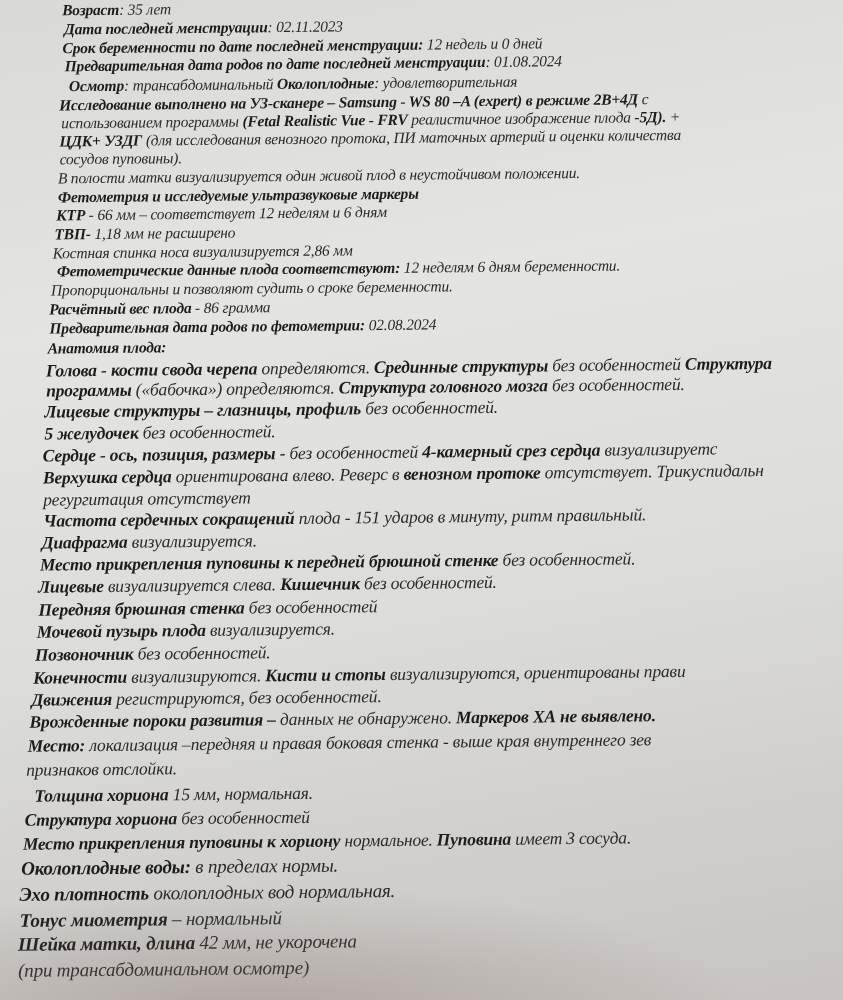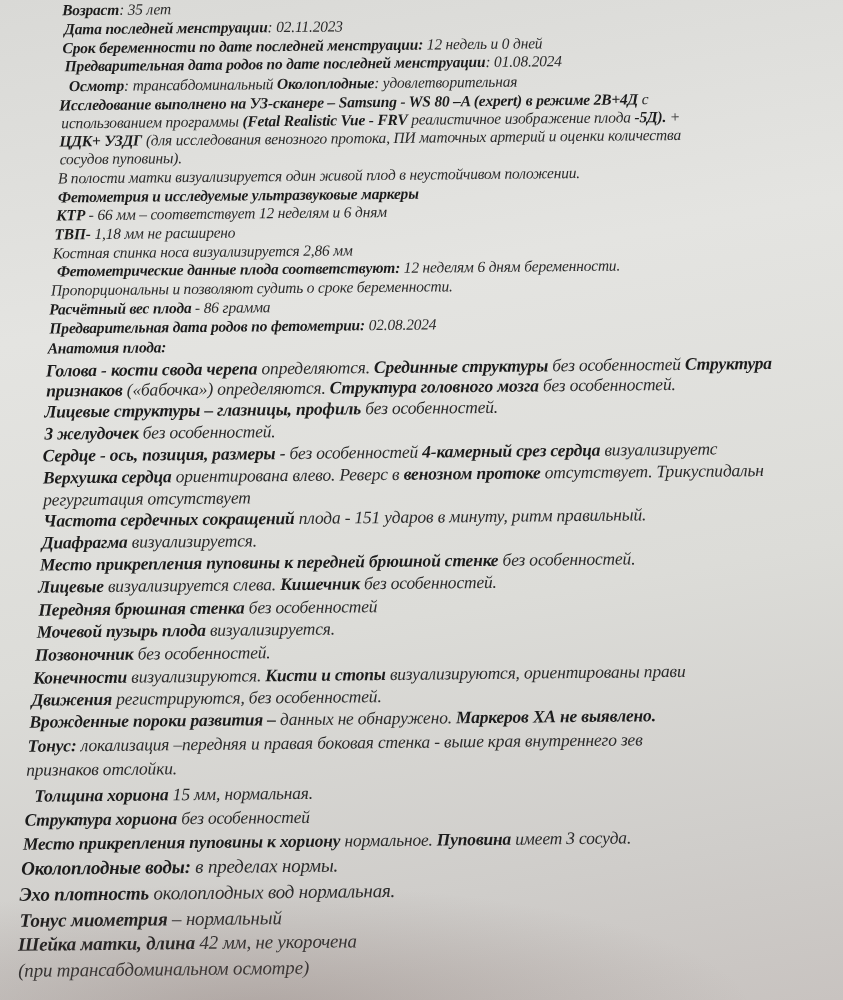--- a/index.html
+++ b/index.html
@@ -44,37 +44,37 @@
     <div class="line" style="top: 189px; left: 56px;"><span class="seg b">Фетометрия  и  исследуемые ультразвуковые маркеры</span></div>
     <div class="line" style="top: 207px; left: 54px;"><span class="seg b">КТР</span><span class="seg r">  - 66 мм – соответствует 12 неделям и 6 дням</span></div>
     <div class="line" style="top: 226px; left: 52px;"><span class="seg b">ТВП-</span><span class="seg r"> 1,18 мм не расширено</span></div>
     <div class="line" style="top: 245px; left: 50px;"><span class="seg r">Костная спинка носа визуализируется  2,86 мм</span></div>
     <div class="line" style="top: 263px; left: 54px;"><span class="seg b">Фетометрические данные плода соответствуют:</span><span class="seg r">  12  неделям  6 дням беременности.</span></div>
     <div class="line" style="top: 282px; left: 48px;"><span class="seg r">Пропорциональны и позволяют судить о сроке беременности.</span></div>
     <div class="line" style="top: 301px; left: 46px;"><span class="seg b">Расчётный вес плода</span><span class="seg r"> - 86 грамма</span></div>
     <div class="line" style="top: 320px; left: 46px;"><span class="seg b">Предварительная дата родов по фетометрии:</span><span class="seg r">  02.08.2024</span></div>
     <div class="line" style="top: 340px; left: 44px;"><span class="seg b">Анатомия плода:</span></div>
     <div class="line big" style="top: 361px; left: 42px;"><span class="seg b">Голова - кости свода черепа</span><span class="seg r"> определяются. </span><span class="seg b">Срединные структуры</span><span class="seg r"> без особенностей </span><span class="seg b">Структура</span></div>
-    <div class="line big" style="top: 381px; left: 42px;"><span class="seg b">признаков</span><span class="seg r"> («бабочка») определяются. </span><span class="seg b">Структура головного мозга</span><span class="seg r"> без особенностей.</span></div>
+    <div class="line big" style="top: 381px; left: 42px;"><span class="seg b">программы</span><span class="seg r"> («бабочка») определяются. </span><span class="seg b">Структура головного мозга</span><span class="seg r"> без особенностей.</span></div>
     <div class="line big" style="top: 402px; left: 40px;"><span class="seg b">Лицевые структуры – глазницы, профиль</span><span class="seg r"> без особенностей.</span></div>
-    <div class="line big" style="top: 424px; left: 40px;"><span class="seg b">3 желудочек</span><span class="seg r"> без особенностей.</span></div>
+    <div class="line big" style="top: 424px; left: 40px;"><span class="seg b">5 желудочек</span><span class="seg r"> без особенностей.</span></div>
     <div class="line big" style="top: 446px; left: 38px;"><span class="seg b">Сердце -   ось, позиция, размеры -</span><span class="seg r"> без особенностей </span><span class="seg b">4-камерный срез сердца</span><span class="seg r"> визуализируетс</span></div>
     <div class="line big" style="top: 468px; left: 38px;"><span class="seg b">Верхушка сердца</span><span class="seg r"> ориентирована влево. Реверс в </span><span class="seg b">венозном протоке</span><span class="seg r"> отсутствует. Трикуспидальн</span></div>
     <div class="line big" style="top: 490px; left: 38px;"><span class="seg r">регургитация отсутствует</span></div>
     <div class="line big" style="top: 511px; left: 38px;"><span class="seg b">Частота сердечных сокращений</span><span class="seg r"> плода -  151 ударов в минуту, ритм правильный.</span></div>
     <div class="line big" style="top: 533px; left: 36px;"><span class="seg b">Диафрагма</span><span class="seg r"> визуализируется.</span></div>
     <div class="line big" style="top: 555px; left: 34px;"><span class="seg b">Место прикрепления пуповины к передней брюшной стенке</span><span class="seg r"> без особенностей.</span></div>
     <div class="line big" style="top: 577px; left: 32px;"><span class="seg b">Лицевые</span><span class="seg r"> визуализируется слева. </span><span class="seg b">Кишечник</span><span class="seg r">  без особенностей.</span></div>
     <div class="line big" style="top: 600px; left: 32px;"><span class="seg b">Передняя брюшная стенка</span><span class="seg r"> без особенностей</span></div>
     <div class="line big" style="top: 622px; left: 30px;"><span class="seg b">Мочевой пузырь плода</span><span class="seg r"> визуализируется.</span></div>
     <div class="line big" style="top: 645px; left: 28px;"><span class="seg b">Позвоночник</span><span class="seg r"> без особенностей.</span></div>
     <div class="line big" style="top: 668px; left: 26px;"><span class="seg b">Конечности</span><span class="seg r">   визуализируются.   </span><span class="seg b">Кисти  и  стопы</span><span class="seg r">  визуализируются,   ориентированы   прави</span></div>
     <div class="line big" style="top: 690px; left: 24px;"><span class="seg b">Движения</span><span class="seg r"> регистрируются, без особенностей.</span></div>
     <div class="line big" style="top: 712px; left: 22px;"><span class="seg b">Врожденные пороки развития –</span><span class="seg r"> данных не обнаружено. </span><span class="seg b">Маркеров ХА не выявлено.</span></div>
-    <div class="line big" style="top: 736px; left: 20px;"><span class="seg b">Тонус:</span><span class="seg r"> локализация –передняя и правая боковая   стенка  - выше  края      внутреннего зев</span></div>
+    <div class="line big" style="top: 736px; left: 20px;"><span class="seg b">Место:</span><span class="seg r"> локализация –передняя и правая боковая   стенка  - выше  края      внутреннего зев</span></div>
     <div class="line big" style="top: 760px; left: 18px;"><span class="seg r">признаков отслойки.</span></div>
     <div class="line big" style="top: 786px; left: 26px;"><span class="seg b">Толщина хориона</span><span class="seg r"> 15 мм, нормальная.</span></div>
     <div class="line big" style="top: 810px; left: 16px;"><span class="seg b">Структура хориона</span><span class="seg r">   без особенностей</span></div>
     <div class="line big" style="top: 834px; left: 14px;"><span class="seg b">Место прикрепления пуповины к хориону</span><span class="seg r"> нормальное.  </span><span class="seg b">Пуповина</span><span class="seg r"> имеет 3 сосуда.</span></div>
     <div class="line xl" style="top: 858px; left: 12px;"><span class="seg b">Околоплодные воды:</span><span class="seg r"> в пределах нормы.</span></div>
     <div class="line xl" style="top: 884px; left: 10px;"><span class="seg b">Эхо плотность</span><span class="seg r"> околоплодных вод нормальная.</span></div>
     <div class="line xl" style="top: 910px; left: 10px;"><span class="seg b">Тонус миометрия</span><span class="seg r"> –  нормальный</span></div>
     <div class="line xl" style="top: 934px; left: 8px;"><span class="seg b">Шейка матки, длина</span><span class="seg r"> 42 мм,  не укорочена</span></div>
     <div class="line xl" style="top: 960px; left: 8px;"><span class="seg r">(при трансабдоминальном        осмотре)</span></div>
   </div>

